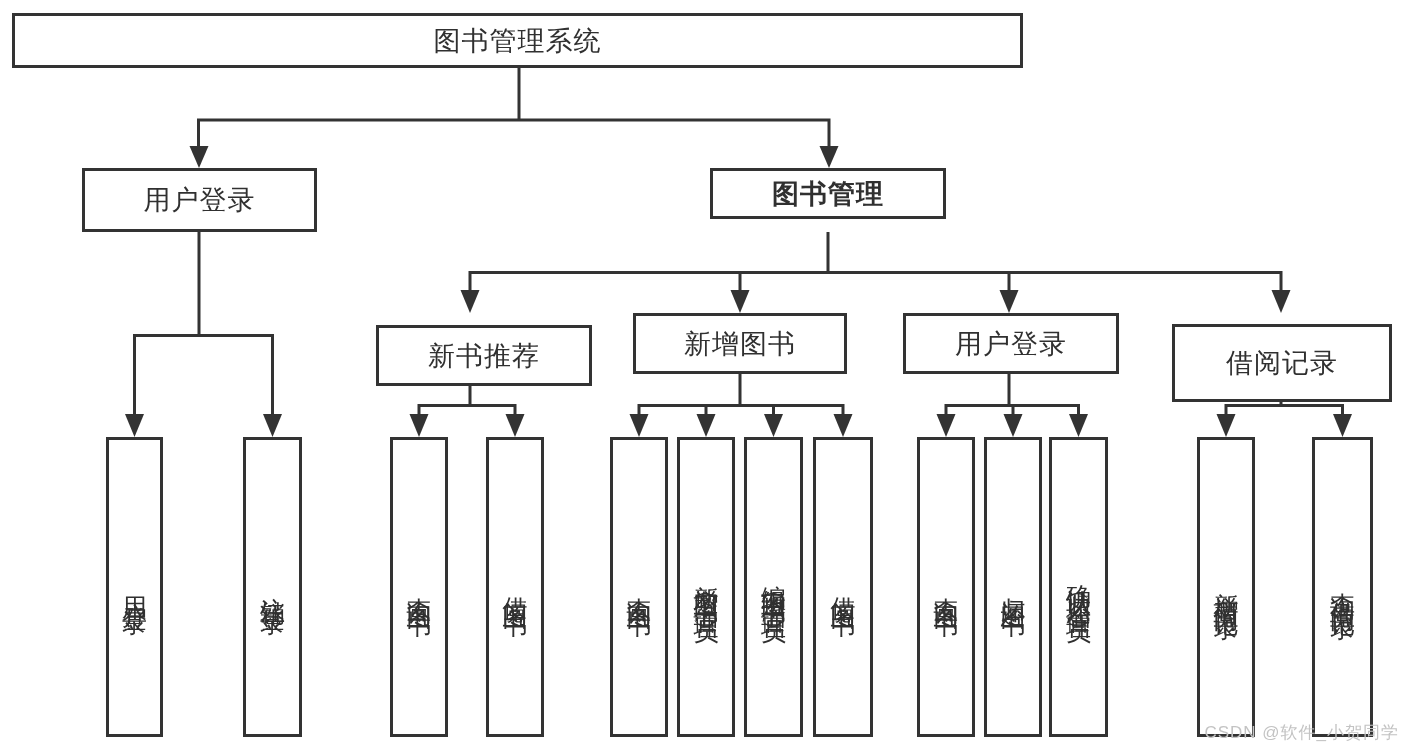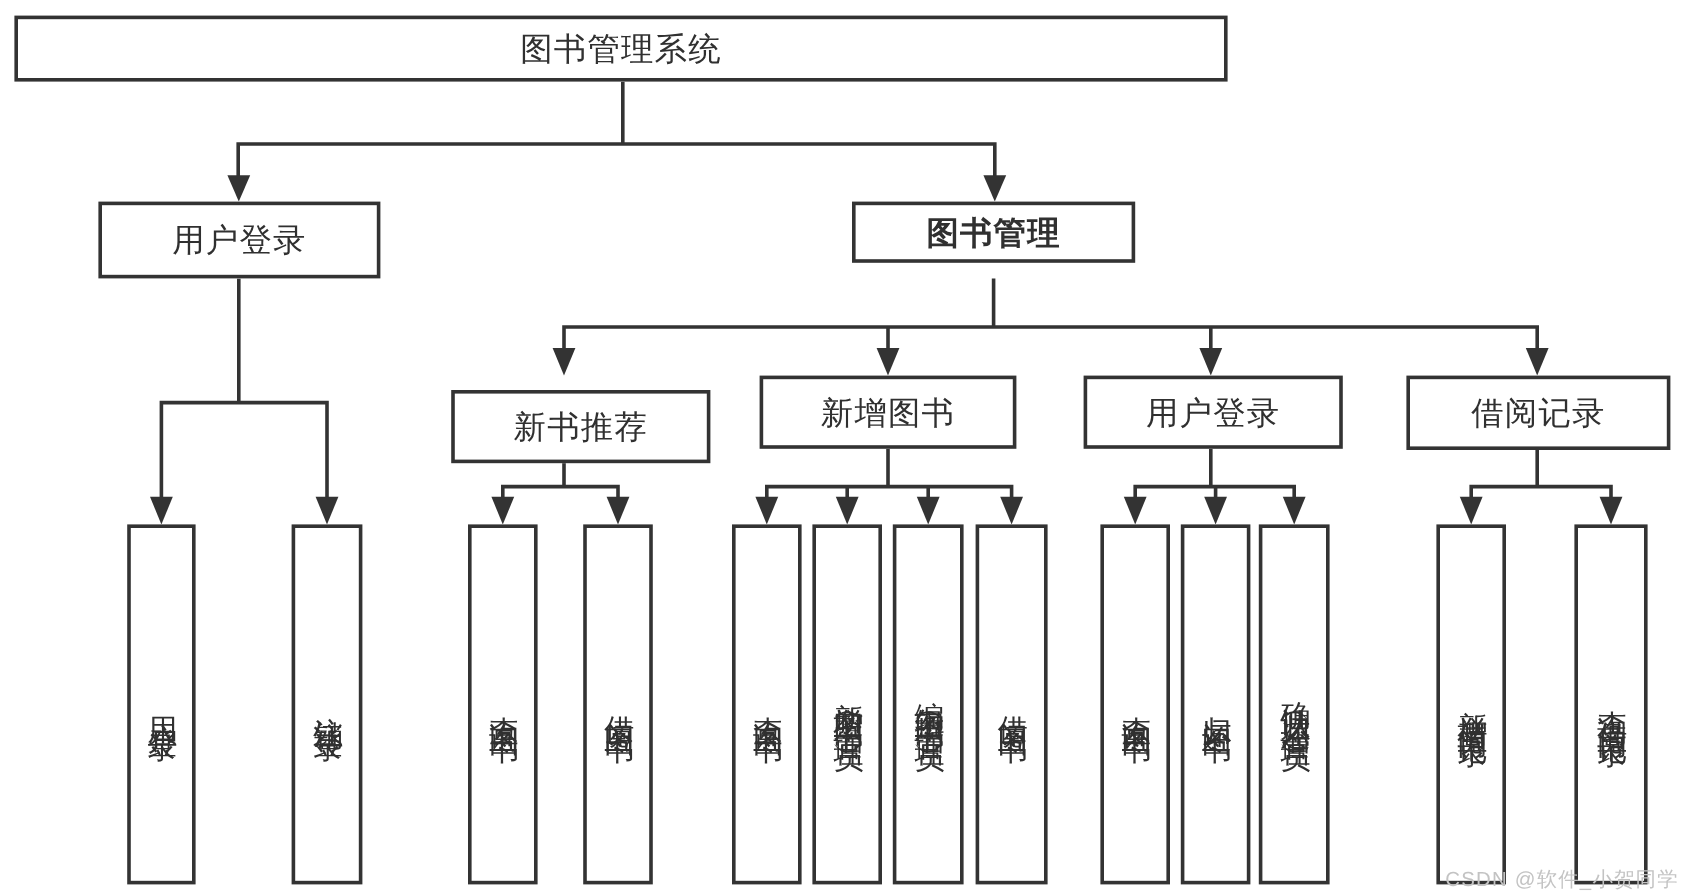--- a/index.html
+++ b/index.html
@@ -101,21 +101,21 @@
 
   <div class="node hnode" style="left:376px;top:313px;width:216px;height:61px;margin-top:12px;">
     <span>新书推荐</span>
   </div>
   <div class="node hnode" style="left:633px;top:313px;width:214px;height:61px;">
     <span>新增图书</span>
   </div>
   <div class="node hnode" style="left:903px;top:313px;width:216px;height:61px;">
     <span>用户登录</span>
   </div>
-  <div class="node hnode" style="left:1172px;top:313px;width:220px;height:62px;">
+  <div class="node hnode" style="left:1172px;top:324px;width:220px;height:78px;">
     <span>借阅记录</span>
   </div>
 
   <div class="node vnode" style="left:106px;top:437px;width:57px;height:300px;">
     <span>用户登录</span>
   </div>
   <div class="node vnode" style="left:243px;top:437px;width:59px;height:300px;">
     <span>注销登录</span>
   </div>
 

